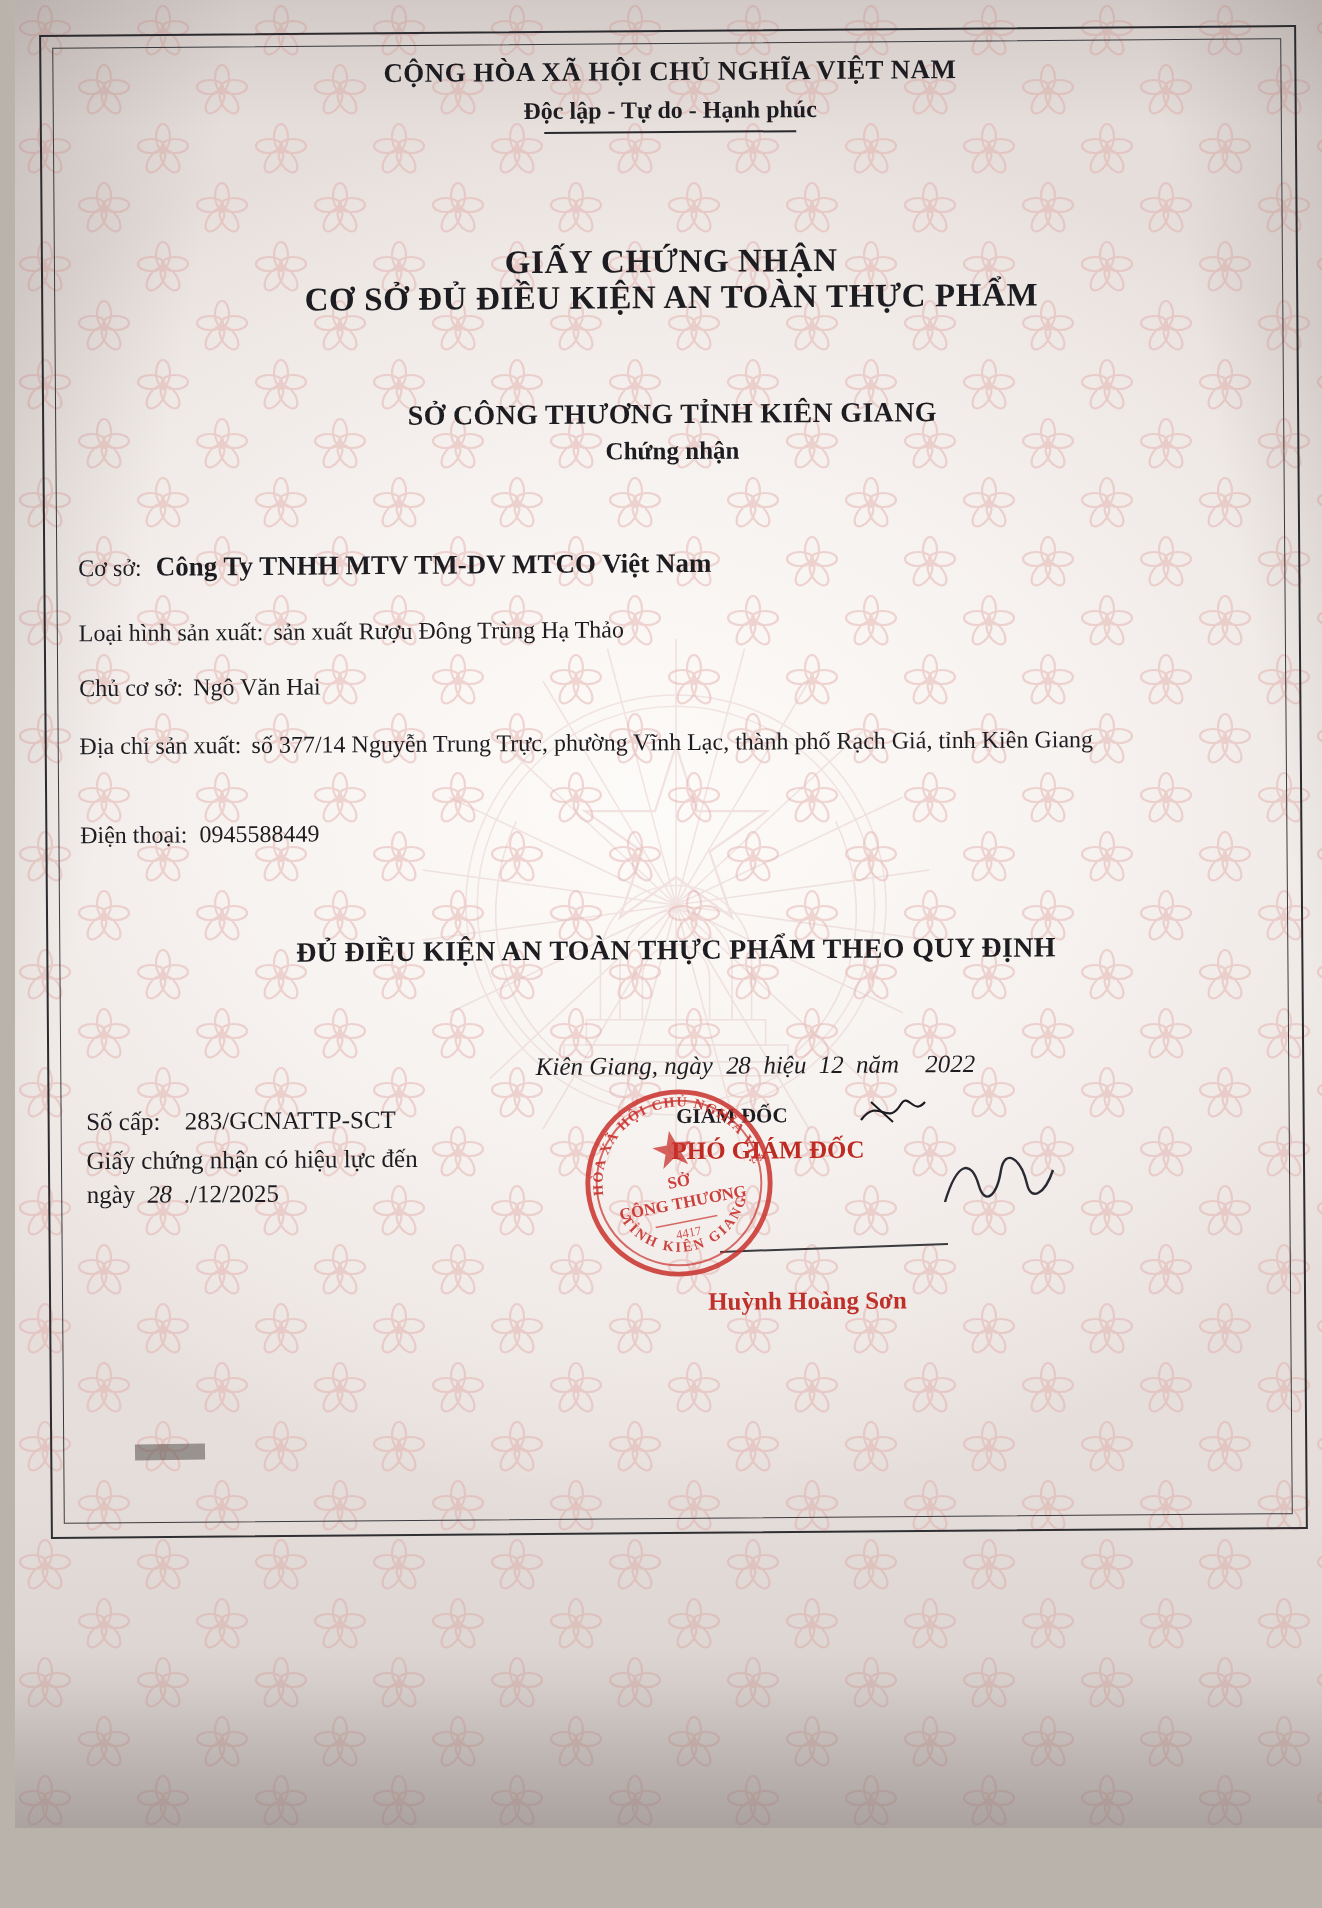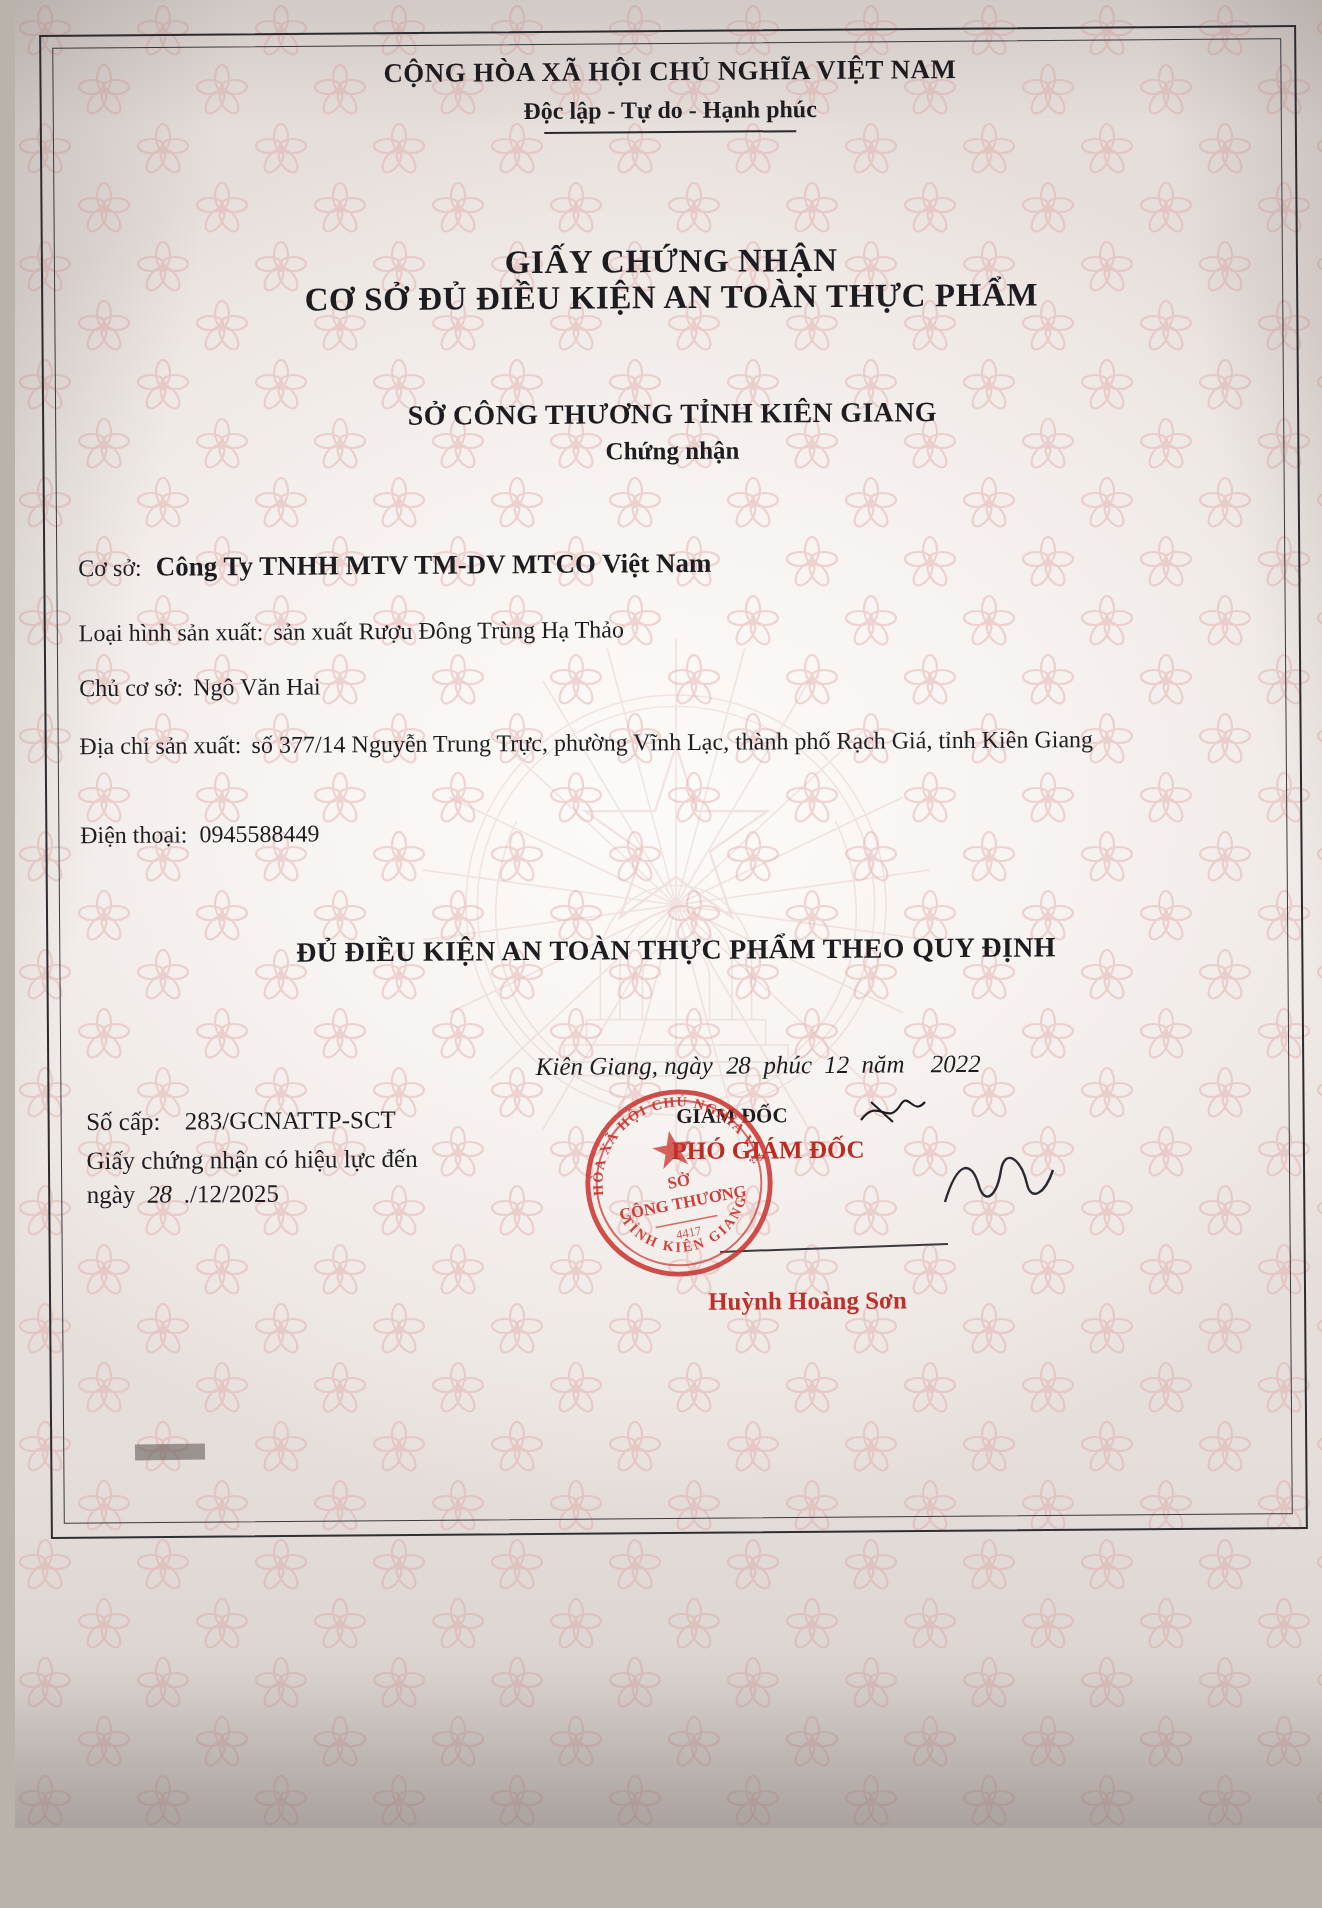--- a/index.html
+++ b/index.html
@@ -336,21 +336,21 @@
     <div class="body-block t-phone">
       <span class="row-label">Điện thoại:</span>
       <span class="row-label" style="margin-left:8px;">0945588449</span>
     </div>
 
     <div class="t-declare ctr">ĐỦ ĐIỀU KIỆN AN TOÀN THỰC PHẨM THEO QUY ĐỊNH</div>
 
     <div class="t-place-date">
       <span>Kiên Giang, ngày</span>
       <span class="handwrite" style="margin:0 7px;">28</span>
-      <span>phúc</span>
+      <span>hiệu</span>
       <span style="margin:0 6px;">12</span>
       <span>năm</span>
       <span style="margin-left:20px;">2022</span>
     </div>
 
     <div class="t-director">GIÁM ĐỐC</div>
     <div class="t-deputy">PHÓ GIÁM ĐỐC</div>
 
     <div class="sign-line"></div>
     <div class="t-signer">Huỳnh Hoàng Sơn</div>

